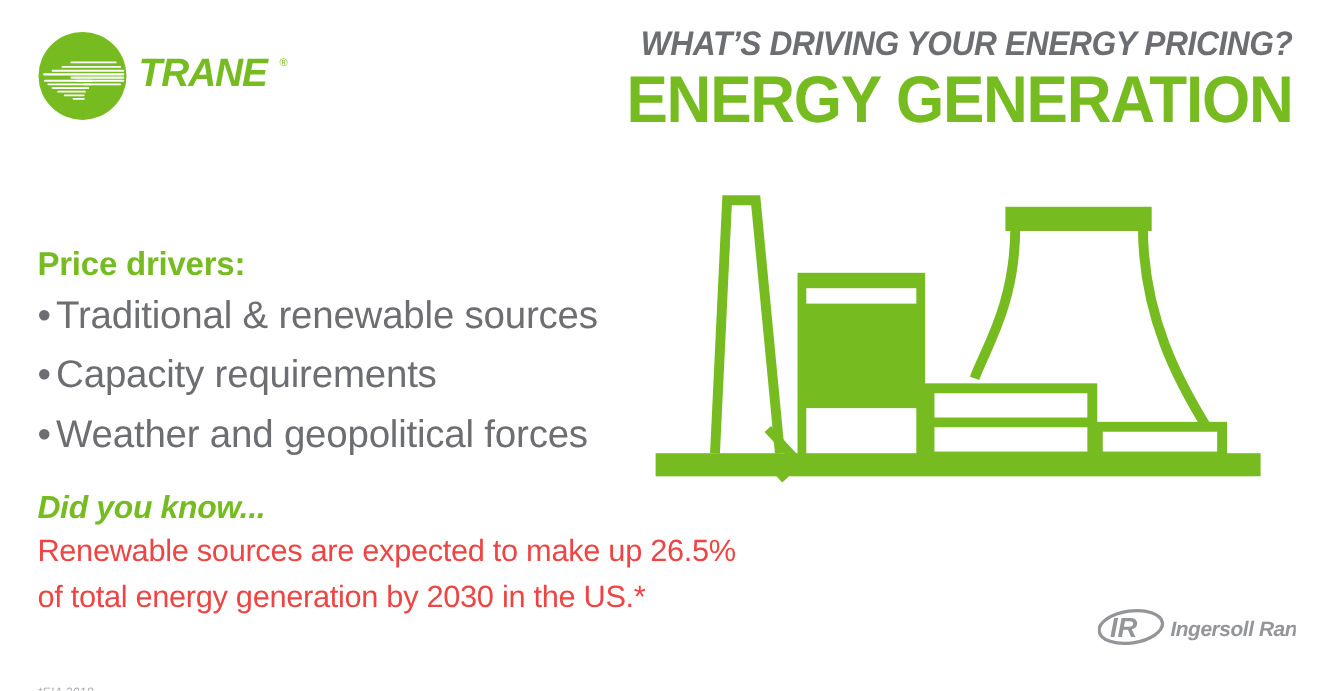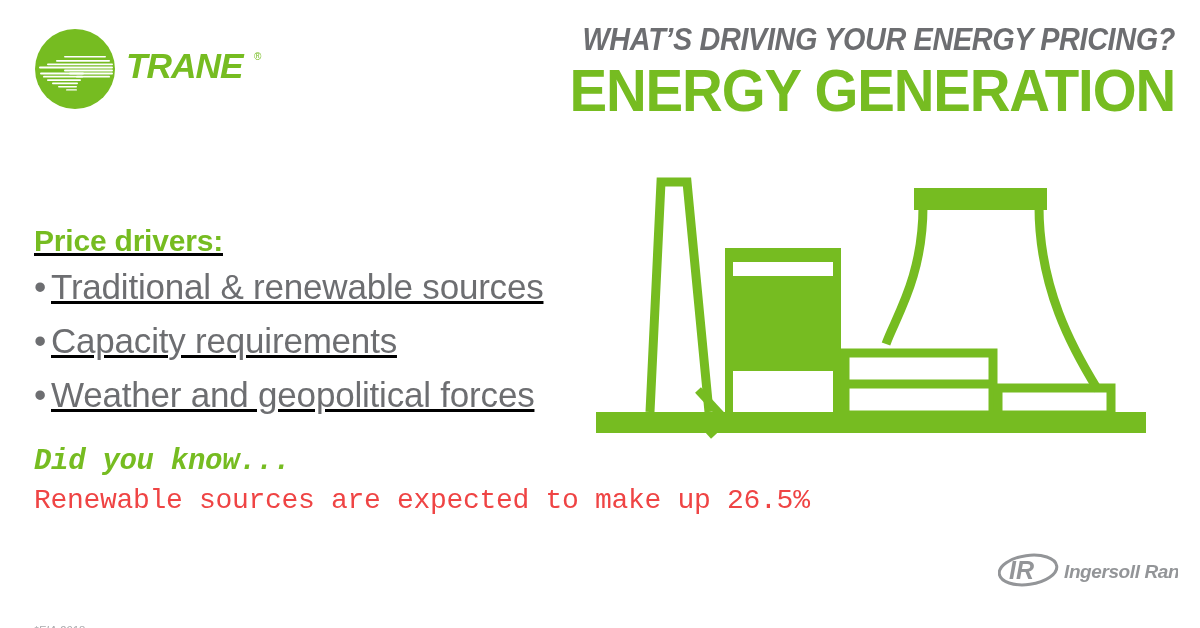--- a/index.html
+++ b/index.html
@@ -73,21 +73,20 @@
     transform: scaleX(0.94);
     transform-origin: right center;
   }
 
   
   #price-drivers {
     position: absolute;
     left: 34px;
     top: 222px;
     width: 560px;
-    text-decoration: underline;
   }
   #price-drivers-heading {
     font-size: 30px;
     font-weight: bold;
     color: #76bc21;
     line-height: 1.25;
     letter-spacing: -0.2px;
   }
   .driver-item {
     font-size: 35px;
@@ -100,21 +99,20 @@
     display: inline-block;
     width: 17px;
   }
 
   
   #did-you-know {
     position: absolute;
     left: 34px;
     top: 444px;
     width: 800px;
-    font-family: Liberation Mono, monospace;
   }
   #dyk-heading {
     font-size: 29px;
     font-weight: bold;
     font-style: italic;
     color: #76bc21;
     line-height: 1.25;
     letter-spacing: -0.3px;
   }
   .dyk-line {
@@ -201,20 +199,21 @@
       <span class="driver-bullet">•</span><span>Capacity requirements</span>
     </div>
     <div class="driver-item">
       <span class="driver-bullet">•</span><span>Weather and geopolitical forces</span>
     </div>
   </div>
 
   <div id="did-you-know">
     <div id="dyk-heading">Did you know...</div>
     <div class="dyk-line">Renewable sources are expected to make up 26.5%</div>
+    <div class="dyk-line">of total energy generation by 2030 in the US.*</div>
   </div>
 
   <div id="footnote">*EIA 2018</div>
 
   <svg id="plant-illustration" viewBox="0 0 566 272">
     <g fill="none" stroke="#76bc21" stroke-width="9" stroke-linejoin="miter">
 
       <path d="M 58 244 L 69 14 L 95 14 L 117 244"></path>
 
       <g stroke-width="8">

